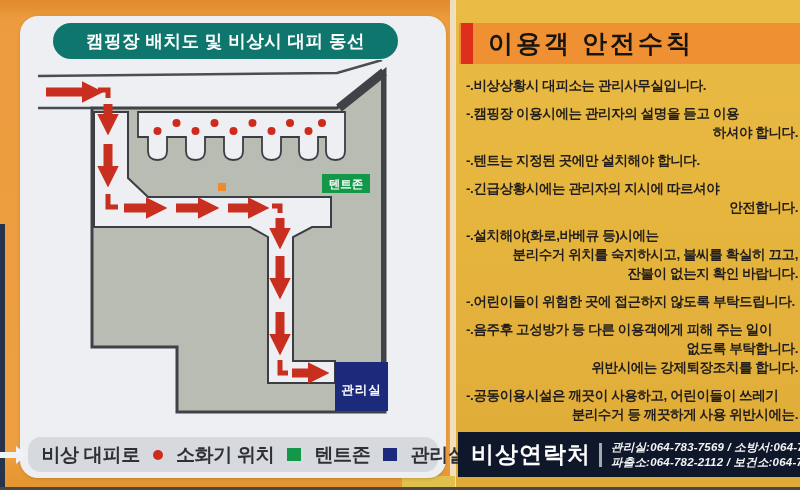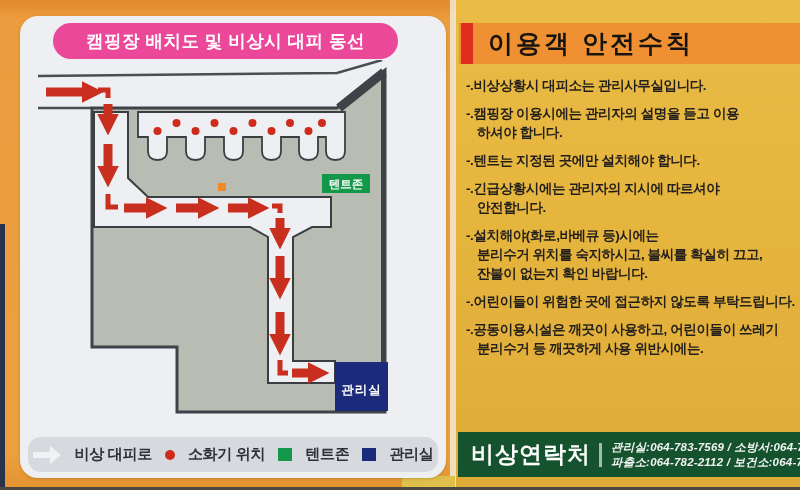--- a/index.html
+++ b/index.html
@@ -11,51 +11,51 @@
   .bg-right{position:absolute;left:455px;top:0;width:345px;height:490px;
             background:linear-gradient(180deg,#eabc45 0,#e5b43d 50%,#dfAB38 100%);}
   .seam{position:absolute;left:450px;top:0;width:6px;height:490px;background:#f2ead5;opacity:.85;}
   .edge-navy{position:absolute;left:0;top:224px;width:5px;height:266px;background:#27324d;}
   .bottom-edge{position:absolute;left:0;bottom:0;width:800px;height:3px;background:#4d4741;}
   .bottom-yellow{position:absolute;left:402px;top:476px;width:53px;height:12px;background:#dfc04c;}
 
   
   .card{position:absolute;left:20px;top:16px;width:426px;height:462px;background:#edeff2;
         border-radius:18px;box-shadow:0 1px 3px rgba(90,60,10,.25);}
-  .map-title{position:absolute;left:33px;top:7px;width:345px;height:36px;background:#ec4899;
+  .map-title{position:absolute;left:33px;top:7px;width:345px;height:36px;background:#0f766e;
              border-radius:19px;display:flex;align-items:center;justify-content:center;
              color:#fff;font-weight:700;font-size:17.5px;letter-spacing:.5px;white-space:nowrap;}
   .map-svg{position:absolute;left:2px;top:44px;}
 
   
   .legend{position:absolute;left:8px;top:421px;width:410px;height:35px;background:#d6d9dd;
           border-radius:13px;display:flex;align-items:center;justify-content:center;gap:13px;}
-  .legend .lbl{font-size:15px;font-weight:700;color:#2e3036;letter-spacing:-.3px;white-space:nowrap;text-align:right;}
+  .legend .lbl{font-size:19px;font-weight:700;color:#2e3036;letter-spacing:-.3px;white-space:nowrap;text-align:right;}
   .lg-arrow{position:relative;width:29px;height:18px;flex:0 0 auto;}
   .lg-arrow .shaft{position:absolute;left:0;top:6px;width:17px;height:6px;background:#f1f2f5;}
   .lg-arrow .head{position:absolute;left:17px;top:0;width:0;height:0;
                   border-left:11px solid #f1f2f5;border-top:9px solid transparent;border-bottom:9px solid transparent;}
   .lg-dot{width:10px;height:10px;border-radius:50%;background:#ce2b1c;flex:0 0 auto;}
   .lg-green{width:14px;height:13px;background:#13984a;flex:0 0 auto;}
   .lg-navy{width:14px;height:13px;background:#1c2a7b;flex:0 0 auto;}
 
   
   .rp{position:absolute;left:455px;top:0;width:345px;height:356px;}
   .rp-titlebar{position:absolute;left:4px;top:23px;width:341px;height:41px;background:#ef9133;}
   .rp-accent{position:absolute;left:6px;top:23px;width:12px;height:41px;background:#de2e1c;}
   .rp-title{position:absolute;left:33px;top:27px;font-size:25px;font-weight:800;color:#17130f;
             letter-spacing:3px;white-space:nowrap;}
   .rules{position:absolute;left:11px;top:76px;width:332px;}
   .rule{margin-bottom:9px;}
   .rule-line{font-size:13.5px;font-weight:700;color:#221e1b;line-height:19px;
              letter-spacing:-.4px;white-space:nowrap;}
-  .rule-line.cont{padding-left:11px;}
+  .rule-line.cont{padding-left:11px;text-align:right;}
 
   
-  .contacts{position:absolute;left:3px;top:432px;width:342px;height:45px;background:#14532d;
+  .contacts{position:absolute;left:3px;top:432px;width:342px;height:45px;background:#0f172a;
             display:flex;align-items:center;}
   .contacts .c-title{font-size:23px;font-weight:800;color:#fdfdfd;letter-spacing:1px;
                      margin-left:13px;white-space:nowrap;}
   .contacts .c-div{width:3px;height:24px;background:#d8d9da;opacity:.75;margin:0 9px 0 8px;flex:0 0 auto;}
   .contacts .c-nums{display:flex;flex-direction:column;justify-content:center;}
   .contacts .c-line{font-size:11.5px;font-style:italic;font-weight:600;color:#f4f4f4;
                     line-height:15px;letter-spacing:.2px;white-space:nowrap;}
 </style>
 </head>
 <body>
@@ -167,20 +167,25 @@
     </div>
     <div class="rule">
       <div class="rule-line">-.설치해야(화로,바베큐 등)시에는</div>
       <div class="rule-line cont">분리수거 위치를 숙지하시고, 불씨를 확실히 끄고,</div>
       <div class="rule-line cont">잔불이 없는지 확인 바랍니다.</div>
     </div>
     <div class="rule">
       <div class="rule-line">-.어린이들이 위험한 곳에 접근하지 않도록 부탁드립니다.</div>
     </div>
     <div class="rule">
+      <div class="rule-line">-.음주후 고성방가 등 다른 이용객에게 피해 주는 일이</div>
+      <div class="rule-line cont">없도록 부탁합니다.</div>
+      <div class="rule-line cont">위반시에는 강제퇴장조치를 합니다.</div>
+    </div>
+    <div class="rule">
       <div class="rule-line">-.공동이용시설은 깨끗이 사용하고, 어린이들이 쓰레기</div>
       <div class="rule-line cont">분리수거 등 깨끗하게 사용 위반시에는.</div>
     </div>
   </div>
 
   <div class="contacts">
     <span class="c-title">비상연락처</span>
     <span class="c-div"></span>
     <span class="c-nums">
       <span class="c-line">관리실:064-783-7569 / 소방서:064-780-9134</span>

